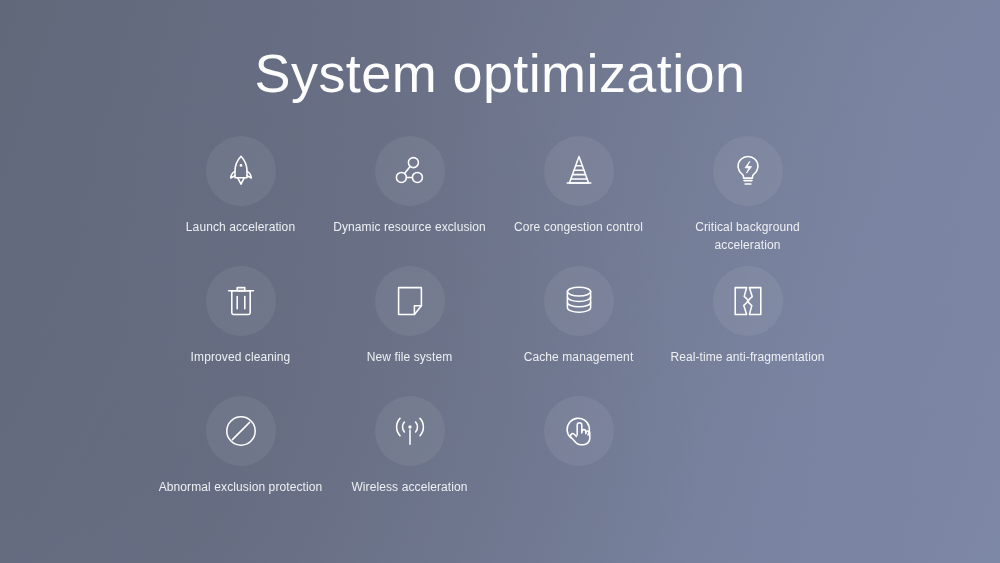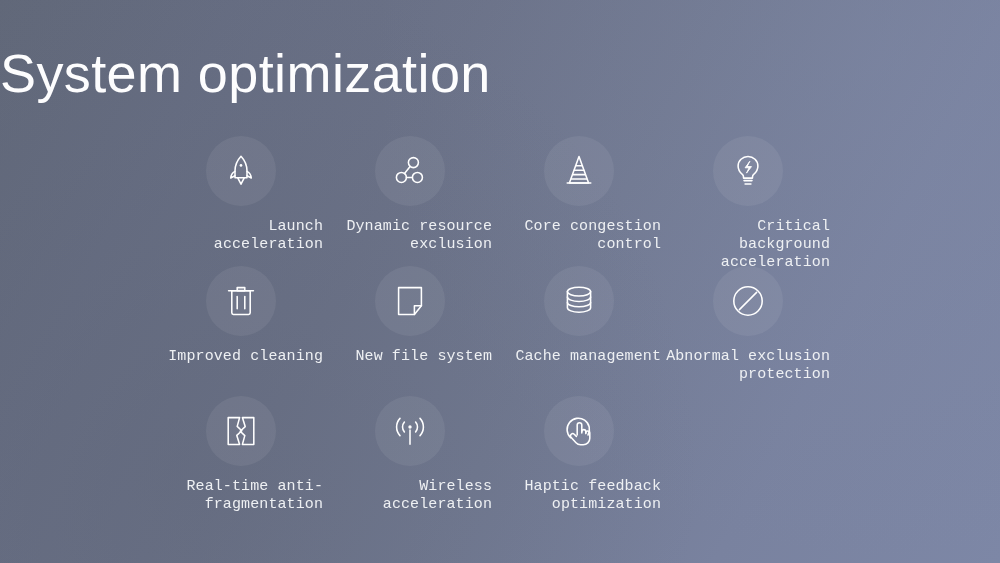--- a/index.html
+++ b/index.html
@@ -49,20 +49,21 @@
     width:100%;
     height:100%;
   }
 
   
   .title {
     position:absolute;
     top:44px;
     left:0;
     width:100%;
+    text-align:center;
     font-size:54px;
     font-weight:300;
     letter-spacing:0.4px;
     color:#fdfdfe;
     line-height:1.1;
     white-space:nowrap;
   }
 
   
   .grid {
@@ -101,27 +102,26 @@
     stroke-width:1.55;
     stroke-linecap:round;
     stroke-linejoin:round;
     fill:none;
     overflow:visible;
   }
 
   .caption {
     margin-top:12px;
     width:165px;
-    text-align:right;
-    font-size:15px;
+    text-align:center;
+    font-size:12px;
     font-weight:400;
     line-height:18px;
     color:#eef0f3;
     letter-spacing:0.1px;
-    font-family:Liberation Mono, monospace;
   }
 </style>
 </head>
 <body>
 
 <div id="slide">
   <div id="content">
 
     <div class="title">System optimization</div>
 
@@ -225,38 +225,38 @@
             </svg>
           </span>
         </div>
         <div class="caption">Cache management</div>
       </div>
 
       <div class="cell">
         <div class="disc">
           <span>
             <svg viewBox="0 0 36 36">
+              <path d="M16.6 4.6h-11.4v26.8h11.4l-2.8-9.0 5.0-4.6-4.6-4.4z"></path>
+              <path d="M19.4 31.4h11.4v-26.8h-11.4l2.8 9.0-5.0 4.6 4.6 4.4z"></path>
+            </svg>
+          </span>
+        </div>
+        <div class="caption">Real-time anti-fragmentation</div>
+      </div>
+
+      <div class="cell">
+        <div class="disc">
+          <span>
+            <svg viewBox="0 0 36 36">
               <circle cx="18" cy="18" r="14.2"></circle>
               <path d="M9.4 26.6 26.6 9.4"></path>
             </svg>
           </span>
         </div>
         <div class="caption">Abnormal exclusion protection</div>
-      </div>
-
-      <div class="cell">
-        <div class="disc">
-          <span>
-            <svg viewBox="0 0 36 36">
-              <path d="M16.6 4.6h-11.4v26.8h11.4l-2.8-9.0 5.0-4.6-4.6-4.4z"></path>
-              <path d="M19.4 31.4h11.4v-26.8h-11.4l2.8 9.0-5.0 4.6 4.6 4.4z"></path>
-            </svg>
-          </span>
-        </div>
-        <div class="caption">Real-time anti-fragmentation</div>
       </div>
 
 
       <div class="cell">
         <div class="disc">
           <span>
             <svg viewBox="0 0 36 36">
               <circle cx="18" cy="14.0" r="1.7" fill="#ffffff" stroke="none"></circle>
               <path d="M18 17.0v14.2"></path>
               <path d="M12.4 9.0a7.6 7.6 0 0 0 0 10.0"></path>
@@ -273,18 +273,17 @@
         <div class="disc">
           <span>
             <svg viewBox="0 0 36 36">
               <path d="M27.0 22.0a11.2 11.2 0 1 0 -17.4 2.6"></path>
               <path d="M16.2 22.0v-10.0a2.3 2.3 0 0 1 4.6 0v8.0"></path>
               <path d="M20.8 18.6a2.0 2.0 0 0 1 4.0 0v2.0"></path>
               <path d="M24.8 20.0a2.0 2.0 0 0 1 4.0 0v5.2a6.6 6.6 0 0 1 -6.6 6.6h-2.6a6.2 6.2 0 0 1 -4.6 -2.0l-5.0-5.6a2.2 2.2 0 0 1 3.2 -3.0l2.2 2.2"></path>
             </svg>
           </span>
         </div>
-        <div class="caption">Haptic feedback optimization</div>
       </div>
 
     </div>
   </div>
 </div>
 
 </body></html>

